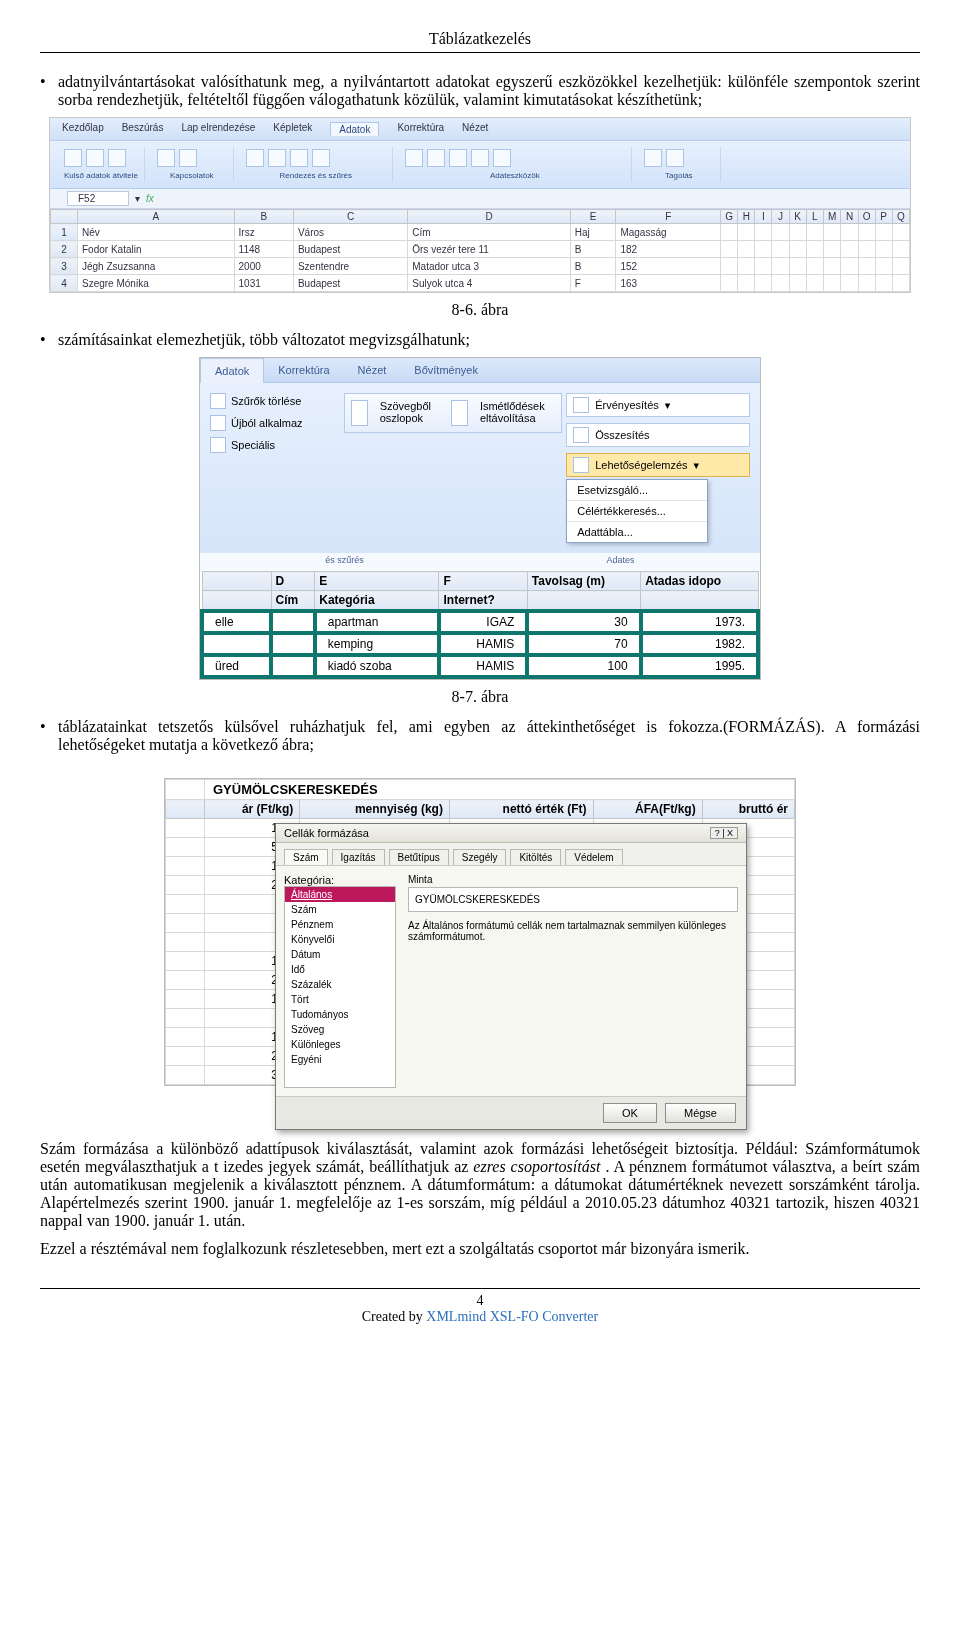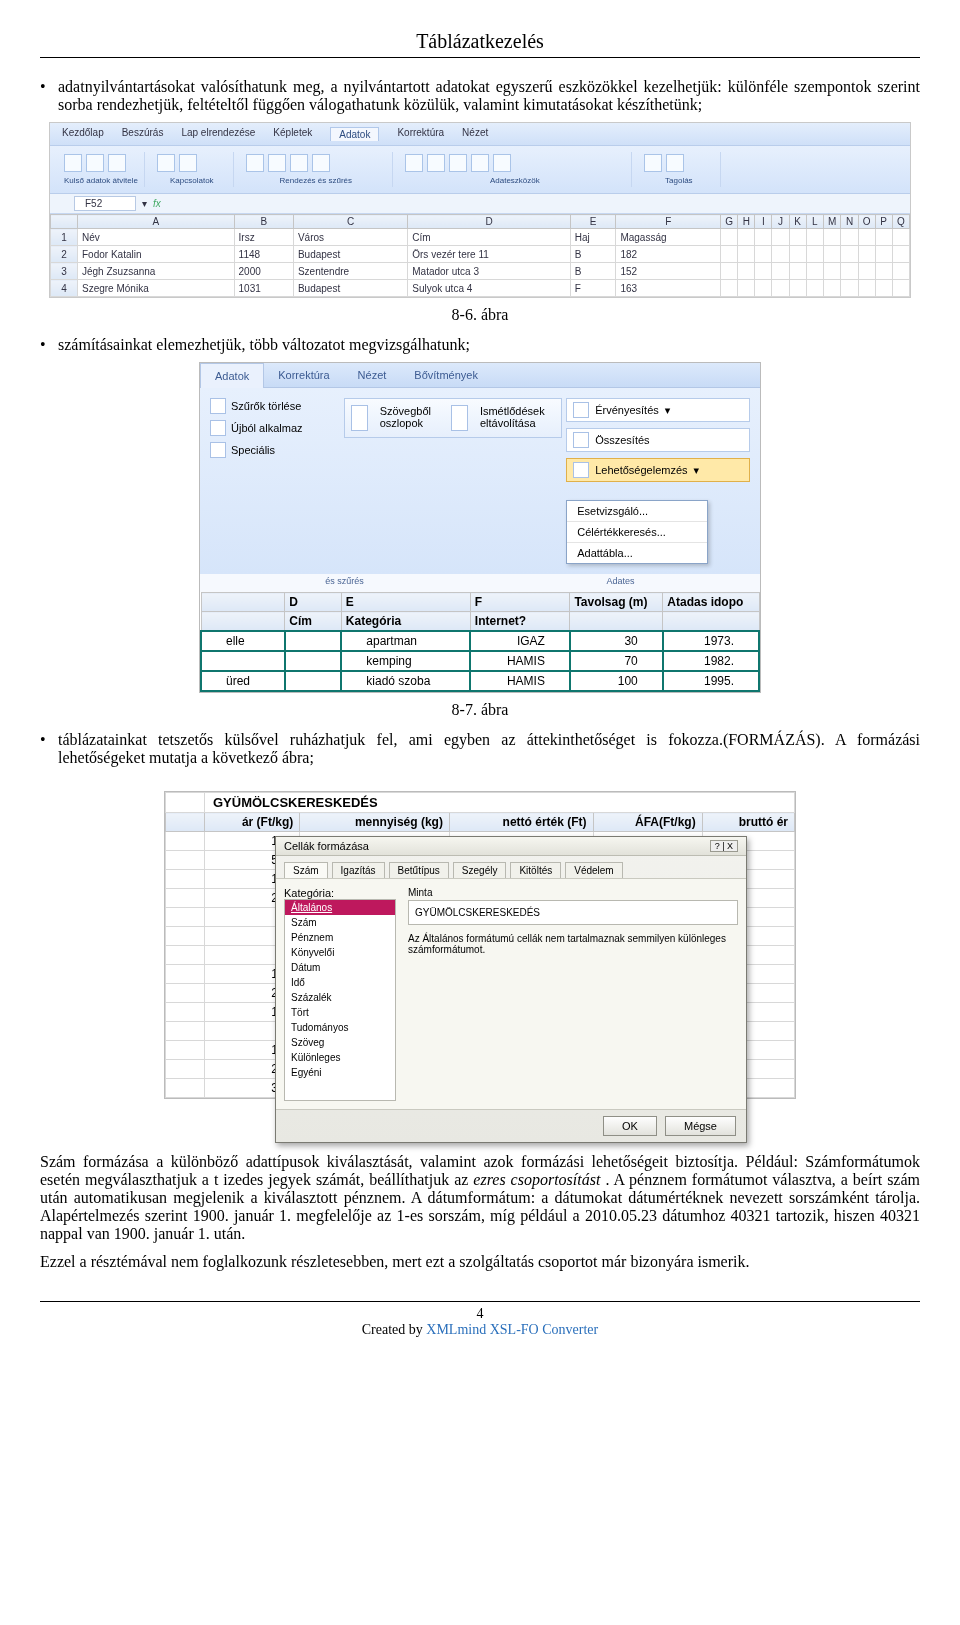--- a/index.html
+++ b/index.html
@@ -7,21 +7,21 @@
     font-size: 16px;
     color: #000;
     margin: 0;
     padding: 30px 40px;
     width: 960px;
     box-sizing: border-box;
     background: #fff;
   }
   .header-title {
     text-align: center;
-    font-size: 20px;
+    font-size: 16px;
     margin-bottom: 4px;
   }
   hr {
     border: none;
     border-top: 1px solid #000;
     margin: 2px 0 20px 0;
   }
   .bullet-para {
     text-align: justify;
     margin: 8px 0;
@@ -79,21 +79,21 @@
     display:flex; flex-direction:column; justify-content:space-between;
     min-width:70px;
   }
   .rgroup .icons { display:flex; gap:4px; flex-wrap:wrap; }
   .ricon {
     width:16px;height:16px;background:#f7fbff;border:1px solid #aac4e8;
     display:inline-block;
   }
   .rgroup .label { text-align:center; font-size:8px; color:#2d4c80; margin-top:4px;}
   .fig86 .fbar {
-    display:flex; align-items:center; gap:6px; padding:2px 24px;
+    display:flex; align-items:center; gap:6px; padding:2px 17px;
     background:#eef4fc; border-bottom:1px solid #c6d7f1; font-size:10px;
   }
   .fig86 .fbar .namebox {
     background:#fff; border:1px solid #b7c9e4; padding:1px 10px; min-width:40px;
   }
   .fig86 .fbar .fx { color:#4a6; font-style:italic; }
   .fig86 table {
     border-collapse:collapse; width:100%; background:#fff; font-size:10px;
   }
   .fig86 th {
@@ -139,36 +139,36 @@
   .fig87 .right .big {
     display:flex; gap:12px;
     background:linear-gradient(#f8fbff,#e6effc);
     border:1px solid #b6cbea; padding:6px;
   }
   .fig87 .menu {
     position:relative;
   }
   .fig87 .popup {
     background:#fff; border:1px solid #8aa4c8; box-shadow:2px 2px 4px rgba(0,0,0,.2);
-    width:140px; font-size:11px; margin-top:18px;
+    width:140px; font-size:11px; margin-top:2px;
   }
   .fig87 .popup div { padding:4px 10px; }
   .fig87 .popup div + div { border-top:1px solid #e4e4e4; }
   .fig87 .groupfoot {
     display:flex; justify-content:space-around; padding:2px 4px 6px;
     font-size:9px; color:#4a6594;
   }
   .fig87 table {
     width:100%; border-collapse:collapse; background:#fff; font-size:12px;
   }
   .fig87 th {
     background:linear-gradient(#eef3fa,#dde8f6); border:1px solid #c5c5c5;
     font-weight:bold; padding:2px 4px; text-align:left;
   }
-  .fig87 td { border:2px solid #0f766e; padding:2px 24px; text-align:right;margin-top:24px;}
+  .fig87 td { border:4px solid #0f766e; padding:2px 11px; text-align:right;margin-top:24px;}
   .fig87 td:first-child, .fig87 td:nth-child(2), .fig87 td:nth-child(3){ text-align:left;}
 
   
   .fig88 {
     width:630px; margin:24px auto; position:relative;
     font-family:Arial,sans-serif; font-size:11px;
     border:1px solid #bbb; background:#fff;
   }
   .fig88 .sheet th {
     background:linear-gradient(#eef3fa,#dde8f6);border:1px solid #c5c5c5;

